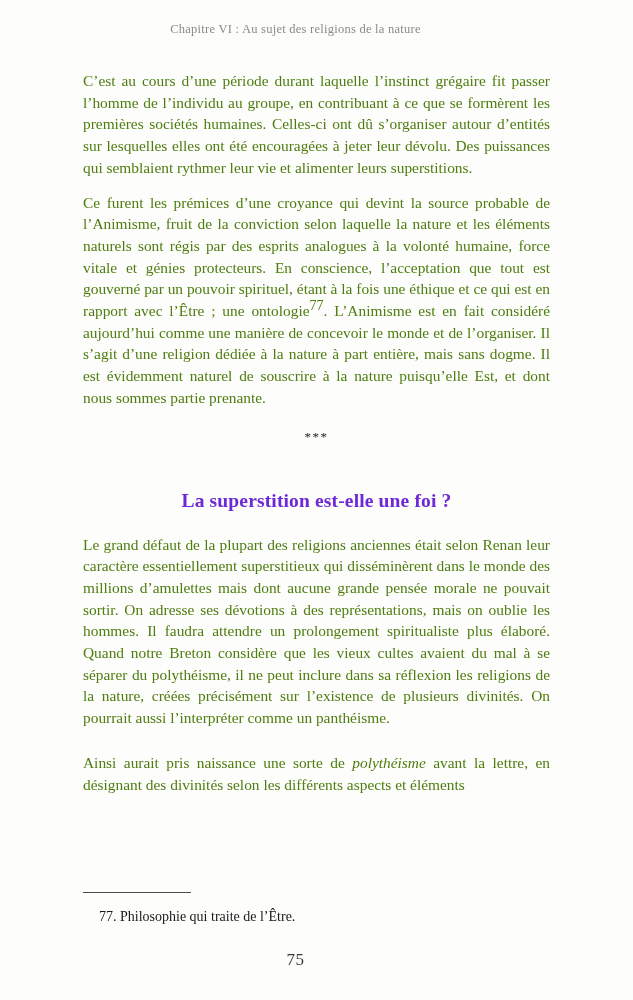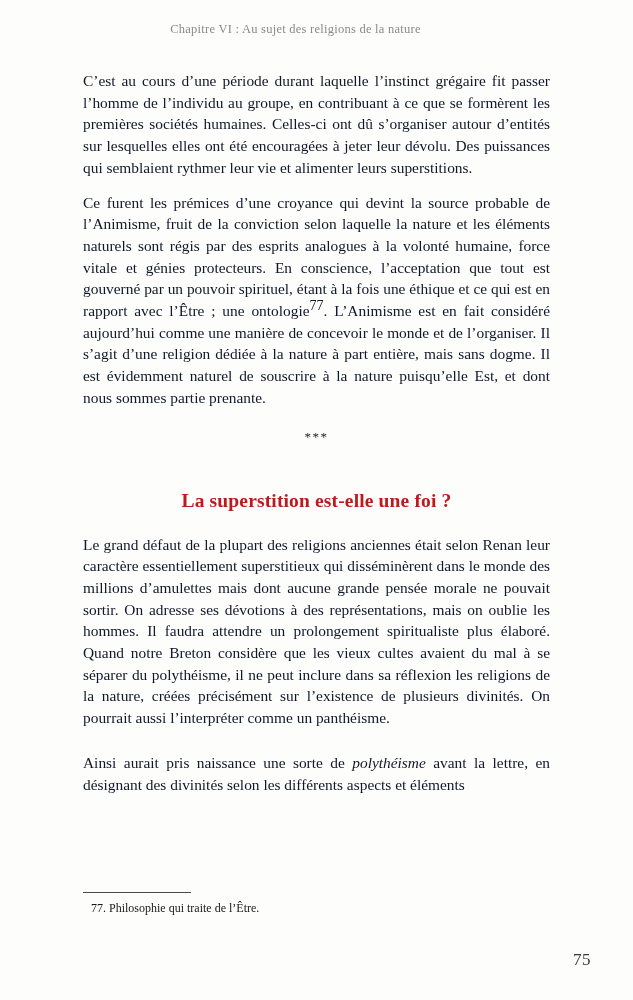--- a/index.html
+++ b/index.html
@@ -38,21 +38,21 @@
     top: 70px;
     width: 467px;
   }
   p.body-par {
     margin: 0 0 13px 0;
     font-size: 15.4px;
     line-height: 21.7px;
     text-align: justify;
     text-justify: inter-word;
     hyphens: manual;
-    color: #0f172a;
+    color: #4d7c0f;
   }
   p.body-par.tight {
     margin-bottom: 4px;
   }
   sup.fn-ref {
     font-size: 14px;
     vertical-align: super;
     line-height: 0;
   }
   .divider {
@@ -63,50 +63,50 @@
     margin: 20px 0 0 0;
     padding: 0;
     height: 20px;
   }
   h2.section-title {
     text-align: center;
     font-size: 19.5px;
     font-weight: bold;
     margin: 41px 0 22px 0;
     letter-spacing: 0.15px;
-    color: #b91c1c;
+    color: #6d28d9;
     font-family: "Liberation Serif", "DejaVu Serif", serif;
   }
   .spacer-before-last {
     height: 10px;
   }
   .footnote-area {
     position: absolute;
     left: 83px;
     top: 892px;
     width: 467px;
   }
   .footnote-rule {
     width: 108px;
     height: 1px;
     background: #4a4a4a;
     margin: 0 0 7px 0;
   }
   .footnote-text {
-    font-size: 12px;
+    font-size: 14px;
     line-height: 15px;
     color: #191919;
-    margin: 8px;
+    margin: 16px;
   }
   .page-number {
     position: absolute;
     left: 0;
     right: 0;
     top: 950px;
-    text-align: right;
+    text-align: center;
     font-size: 17px;
     color: #3a3a3a;
     letter-spacing: 0.5px;
   }
   i { font-style: italic; }
 </style>
 </head>
 <body>
 
 <div class="page">

